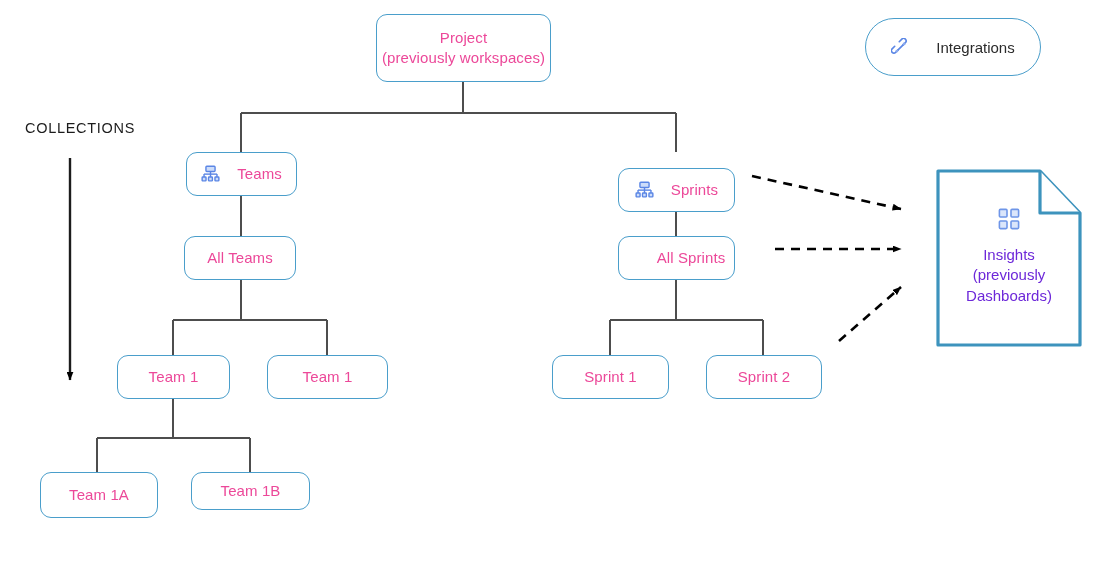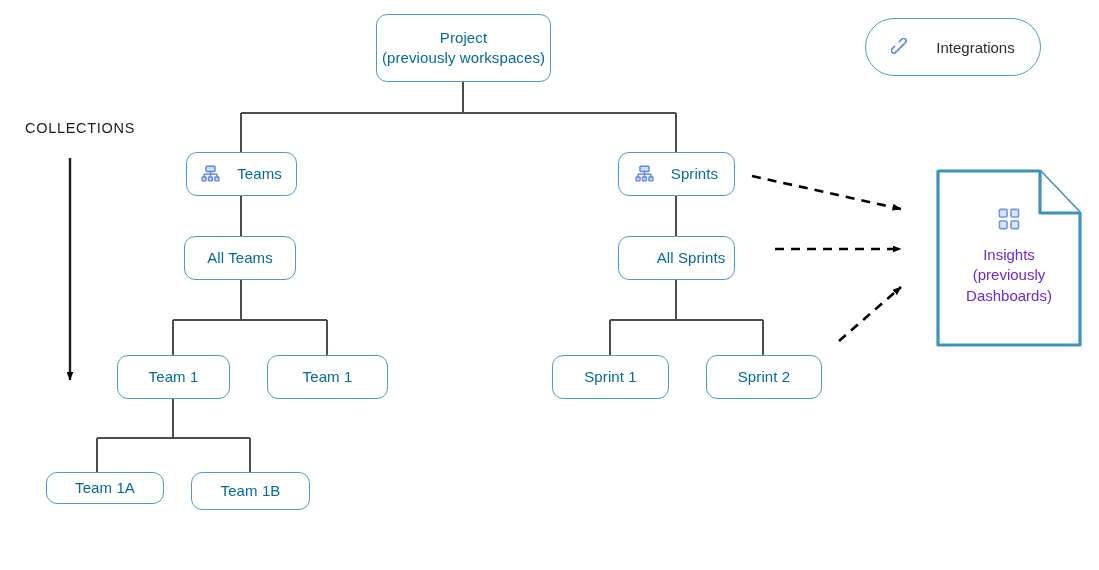--- a/index.html
+++ b/index.html
@@ -30,21 +30,21 @@
     pointer-events: none;
   }
 
   
   .node {
     position: absolute;
     box-sizing: border-box;
     border: 1.6px solid #4a9ecb;
     border-radius: 11px;
     background: #ffffff;
-    color: #0369a1;
+    color: #ec4899;
     display: flex;
     align-items: center;
     justify-content: center;
     text-align: center;
     font-size: 15px;
     line-height: 1.32;
     letter-spacing: 0.1px;
     white-space: pre-line;
   }
   .node.with-icon {
@@ -197,21 +197,21 @@
           <path d="M3.2 9.6 L3.2 12.6 M10 9.6 L10 12.6 M16.8 9.6 L16.8 12.6"></path>
           <rect x="1.2" y="12.6" width="4.1" height="4.1" rx="0.7" fill="#cdddfa"></rect>
           <rect x="7.9" y="12.6" width="4.1" height="4.1" rx="0.7" fill="#cdddfa"></rect>
           <rect x="14.7" y="12.6" width="4.1" height="4.1" rx="0.7" fill="#cdddfa"></rect>
         </g>
       </svg>
     </span>
     <span class="label">Teams</span>
   </div>
 
-  <div class="node with-icon" style="left:618px; top:152px; width:117px; height:44px;">
+  <div class="node with-icon" style="left:618px; top:168px; width:117px; height:44px;">
     <span class="icon">
       <svg width="19" height="19" viewBox="0 0 20 20">
         <g fill="none" stroke="#5b86e5" stroke-width="1.5">
           <rect x="5.2" y="1.4" width="9.6" height="5.4" rx="0.9" fill="#cdddfa"></rect>
           <path d="M10 6.8 L10 9.6"></path>
           <path d="M3.2 9.6 L16.8 9.6"></path>
           <path d="M3.2 9.6 L3.2 12.6 M10 9.6 L10 12.6 M16.8 9.6 L16.8 12.6"></path>
           <rect x="1.2" y="12.6" width="4.1" height="4.1" rx="0.7" fill="#cdddfa"></rect>
           <rect x="7.9" y="12.6" width="4.1" height="4.1" rx="0.7" fill="#cdddfa"></rect>
           <rect x="14.7" y="12.6" width="4.1" height="4.1" rx="0.7" fill="#cdddfa"></rect>
@@ -238,21 +238,21 @@
   </div>
 
   <div class="node" style="left:552px; top:355px; width:117px; height:44px;">
     <span class="label">Sprint 1</span>
   </div>
 
   <div class="node" style="left:706px; top:355px; width:116px; height:44px;">
     <span class="label">Sprint 2</span>
   </div>
 
-  <div class="node" style="left:46px; top:472px; width:118px; height:32px;">
+  <div class="node" style="left:40px; top:472px; width:118px; height:46px;">
     <span class="label">Team 1A</span>
   </div>
 
   <div class="node" style="left:191px; top:472px; width:119px; height:38px;">
     <span class="label">Team 1B</span>
   </div>
 
   <div class="doc" style="left:936px; top:169px; width:146px; height:178px;">
     <svg class="doc-body" width="146" height="178" viewBox="0 0 146 178">
       <path d="M2,2 L104,2 L144,44 L144,176 L2,176 Z" fill="#ffffff" stroke="#3d93bd" stroke-width="3.2" stroke-linejoin="round"></path>

